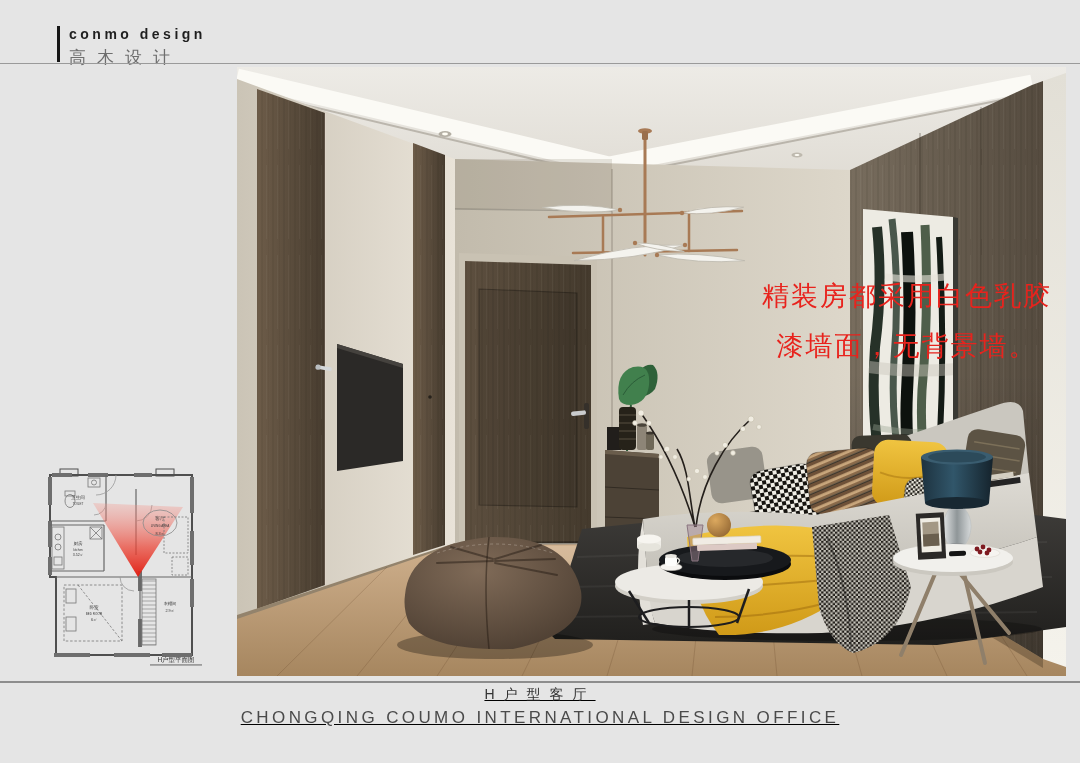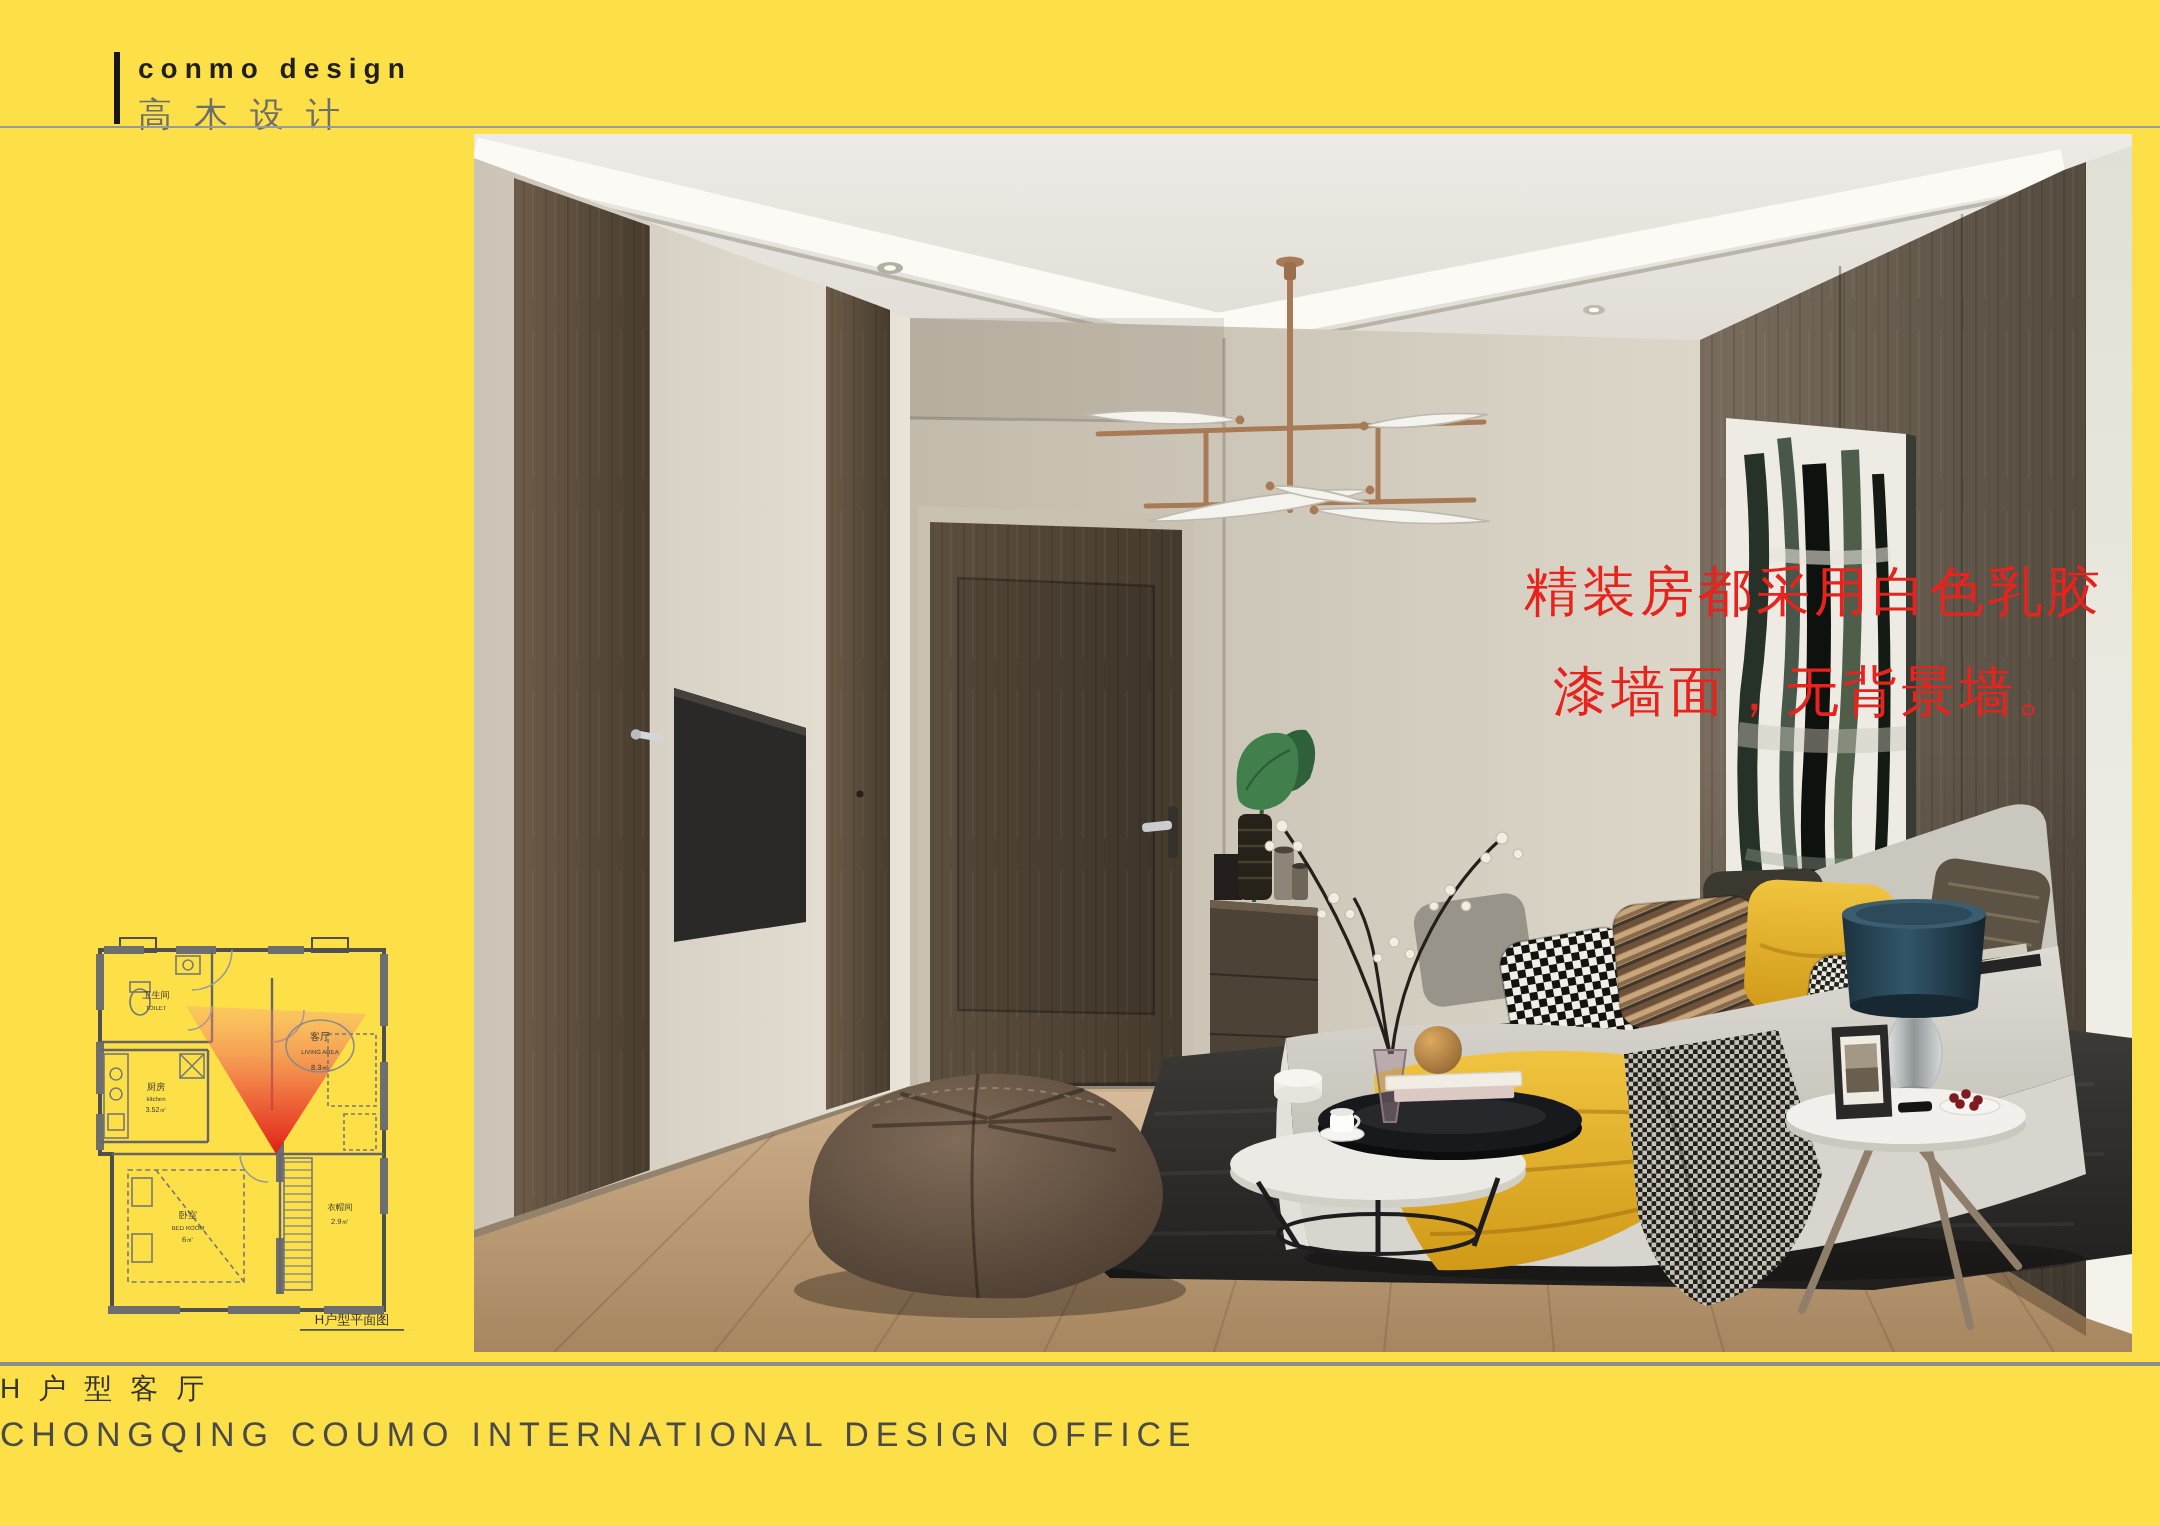--- a/index.html
+++ b/index.html
@@ -1,31 +1,31 @@
 <!DOCTYPE html>
 <html><head>
 <meta charset="utf-8">
 <style>
   html,body{margin:0;padding:0;}
   body{width:1080px;height:763px;background:#ffffff;font-family:"Liberation Sans",sans-serif;position:relative;overflow:hidden;}
-  .page{position:absolute;inset:0;background:#fde047;}
+  .page{position:absolute;inset:0;background:#e5e5e5;}
   .brand{position:absolute;left:57px;top:26px;display:flex;gap:9px;}
   .brand-bar{width:3px;height:36px;background:#161616;}
   .brand-en{font-size:14px;font-weight:bold;letter-spacing:3.5px;color:#1f1f1f;white-space:nowrap;}
   .brand-zh{font-size:17px;letter-spacing:11px;color:#6e6e6e;margin-top:4px;white-space:nowrap;}
   .rule{position:absolute;left:0;width:1080px;height:0;border-top:1.5px solid #9a9a9a;}
   .rule-top{top:63px;}
   .rule-bottom{top:681px;border-top-width:2px;border-top-color:#8d8d8d;}
   .render{position:absolute;left:237px;top:67px;width:829px;height:609px;margin:0;}
   .render svg{display:block;width:829px;height:609px;}
   .annotation{position:absolute;left:500px;top:204px;width:340px;text-align:center;
     color:#e8231d;font-weight:normal;font-size:27px;line-height:50px;letter-spacing:2px;white-space:nowrap;}
   .floorplan{position:absolute;left:36px;top:459px;width:172px;height:210px;margin:0;}
   .floorplan svg{display:block;width:172px;height:210px;}
-  .caption{position:absolute;left:0;top:686px;width:1080px;}
+  .caption{position:absolute;left:0;top:686px;width:1080px;text-align:center;text-decoration:underline;}
   .caption-zh{font-size:14px;letter-spacing:9px;color:#333;}
   .caption-en{margin-top:4px;font-size:17px;letter-spacing:3.4px;color:#4a4a4a;}
 </style>
 </head>
 <body>
 
 <div class="page">
 
   <header class="brand">
     <div class="brand-bar"></div>

